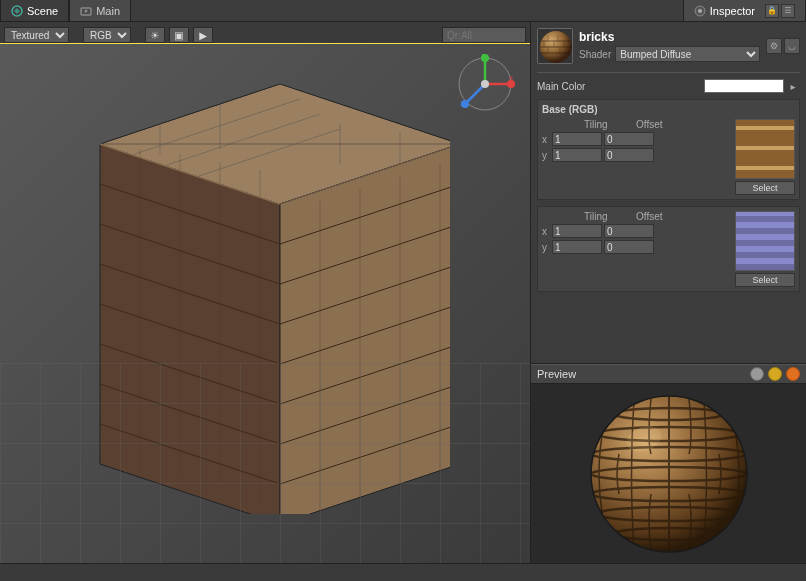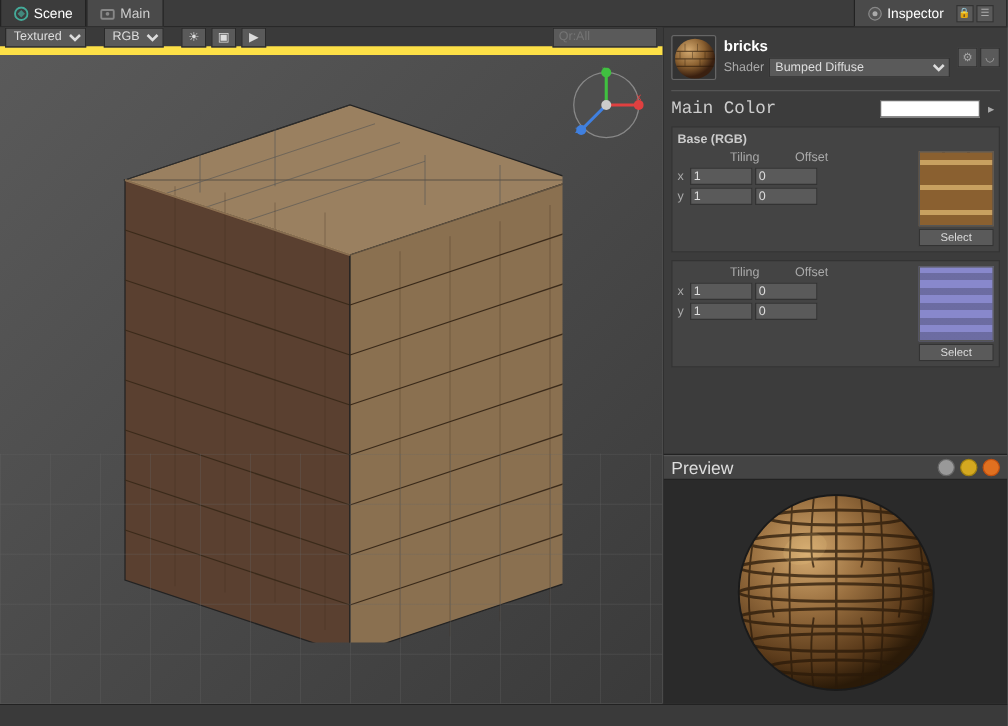--- a/index.html
+++ b/index.html
@@ -60,24 +60,24 @@
     .viewport-panel {
       flex: 1;
       display: flex;
       flex-direction: column;
       background: #555;
       border-right: 1px solid #222;
     }
 
     .viewport-toolbar {
       display: flex;
-      align-items: center;
+      align-items: flex-end;
       height: 22px;
       background: #3a3a3a;
-      border-bottom: 7px solid #fde047;
+      border-bottom: 1px solid #fde047;
       padding: 0 4px;
       gap: 4px;
     }
 
     .toolbar-select {
       background: #5a5a5a;
       border: 1px solid #2a2a2a;
       color: #ddd;
       font-size: 10px;
       height: 16px;
@@ -207,22 +207,21 @@
 
     .color-row {
       display: flex;
       align-items: center;
       margin-bottom: 6px;
     }
 
     .color-label {
       flex: 1;
       color: #ccc;
-      font-size: 14px;
-      font-family: Liberation Mono, monospace;
+      font-size: 10px;
     }
 
     .color-swatch {
       width: 80px;
       height: 14px;
       background: #fff;
       border: 1px solid #666;
       cursor: pointer;
     }
 
@@ -316,21 +315,21 @@
       height: 20px;
       background: #444;
       border-top: 1px solid #555;
       border-bottom: 1px solid #222;
       padding: 0 6px;
     }
 
     .preview-title {
       flex: 1;
       color: #ddd;
-      font-size: 14px;
+      font-size: 11px;
     }
 
     .preview-controls {
       display: flex;
       gap: 4px;
     }
 
     .preview-scene {
       background: #2a2a2a;
       display: flex;

